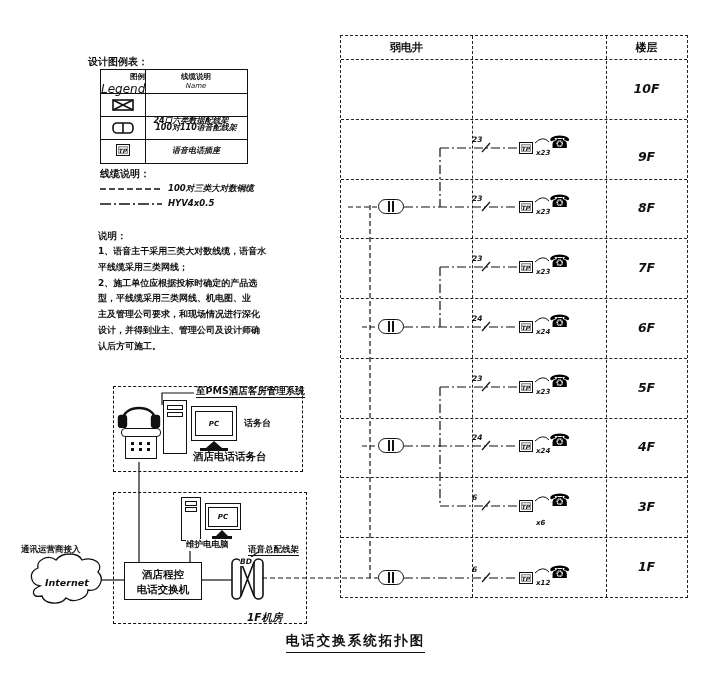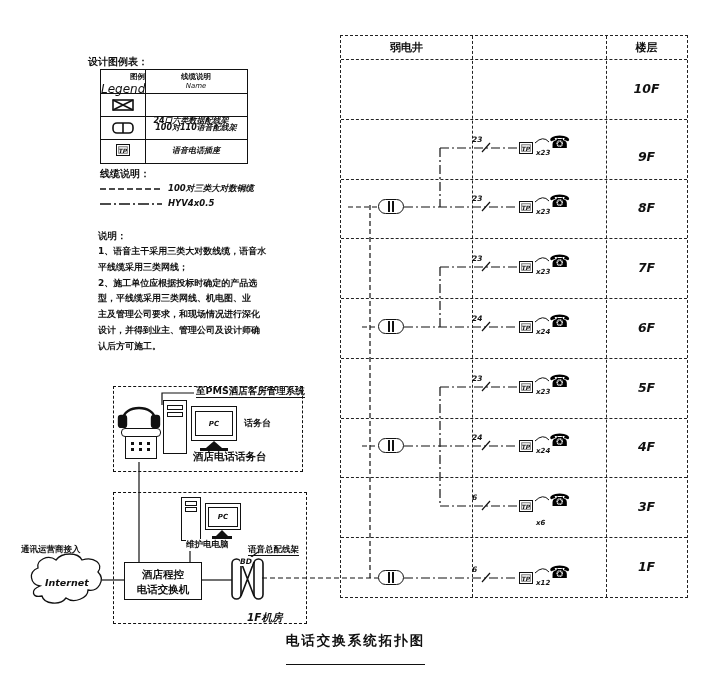--- a/index.html
+++ b/index.html
@@ -46,21 +46,21 @@
   .stand{position:absolute;width:0;height:0;border-left:8px solid transparent;border-right:8px solid transparent;
          border-bottom:7px solid #111;}
   .stand-base{position:absolute;height:3px;background:#111;}
   .deskphone-body{position:absolute;border:1.5px solid #111;background:#fff;box-sizing:border-box;}
   .deskphone-handset{position:absolute;border:1.5px solid #111;border-radius:4px;background:#fff;box-sizing:border-box;}
   .kdot{position:absolute;width:2.5px;height:2.5px;background:#111;}
   .pbx-box{position:absolute;border:1.6px solid #111;background:#fff;box-sizing:border-box;
            text-align:center;font-weight:bold;font-size:10.5px;line-height:1.45;padding-top:4px;}
   .underline{border-bottom:1px solid #111;padding-bottom:1px;}
   .title{position:absolute;left:0;right:0;top:630px;text-align:center;}
-  .title span{font-weight:bold;font-size:13.5px;letter-spacing:2px;border-bottom:1.2px solid #111;padding-bottom:16px;}
+  .title span{font-weight:bold;font-size:13.5px;letter-spacing:2px;border-bottom:1.2px solid #111;padding-bottom:4px;}
 </style>
 </head>
 <body>
 
 <div class="canvas">
 
   <svg class="abs" style="left:0;top:0;" width="711" height="674" viewBox="0 0 711 674" fill="none" stroke="#111" stroke-width="1.2">
     <g stroke-dasharray="5 3">
       <path d="M262,578 H378"></path>
       <path d="M370,578 V204"></path>

